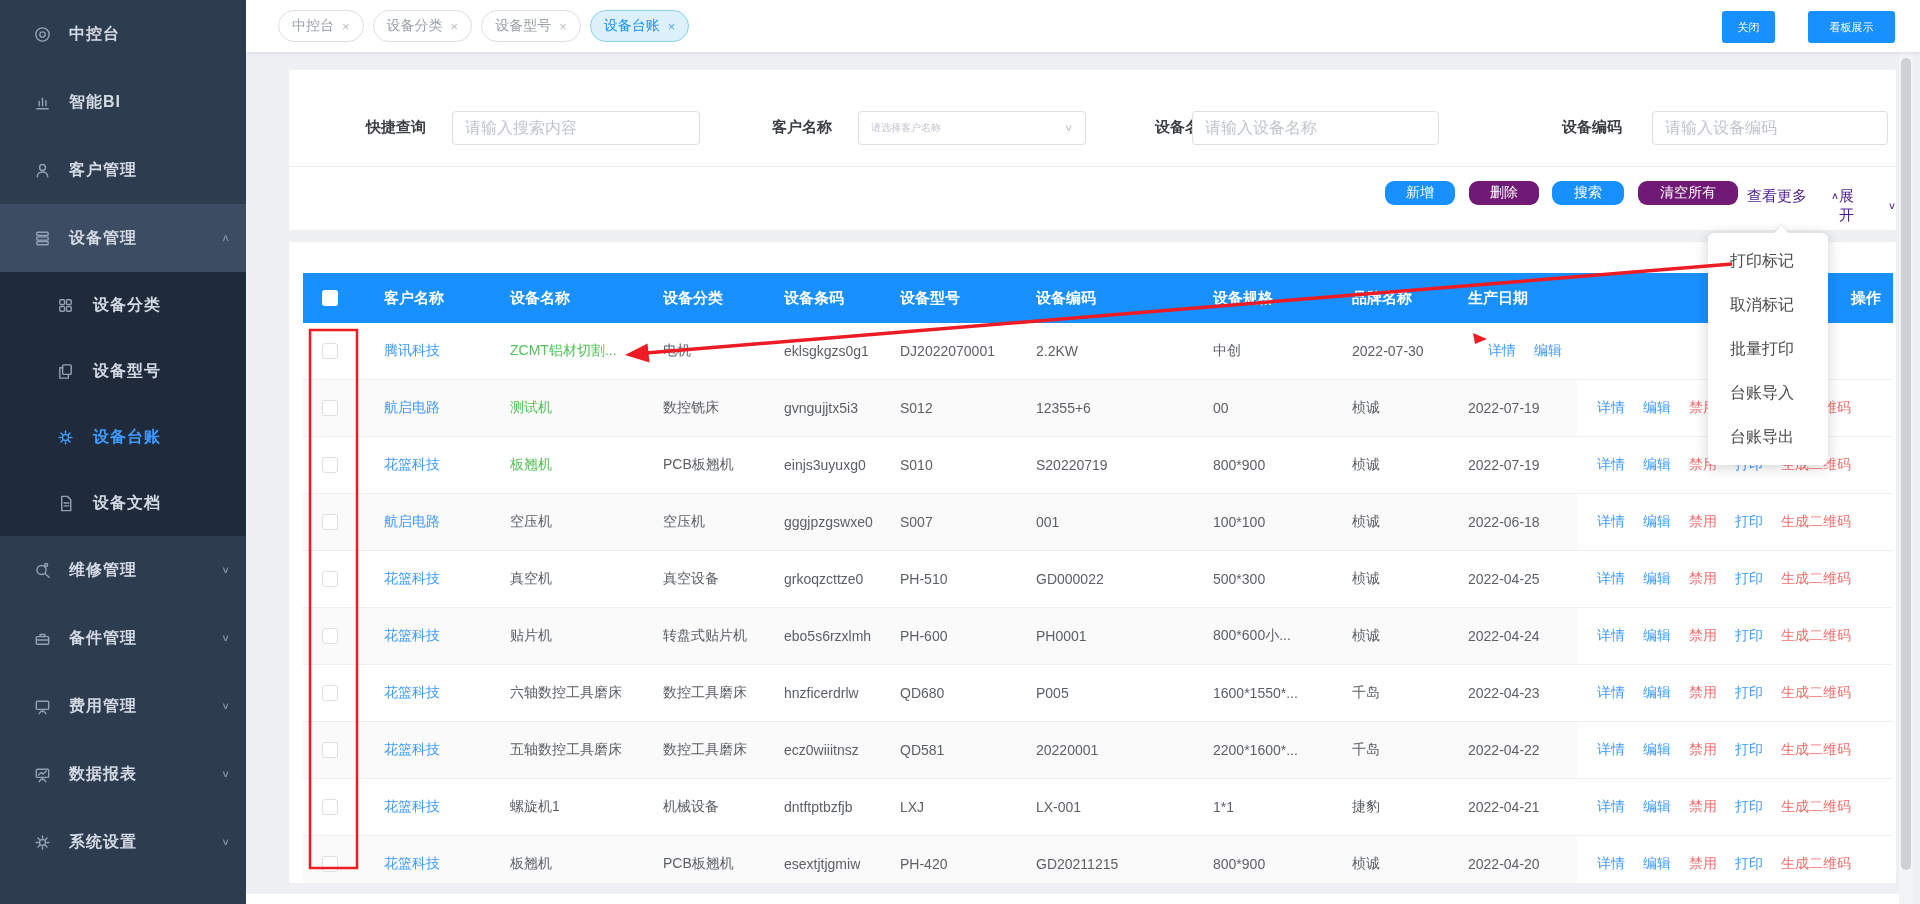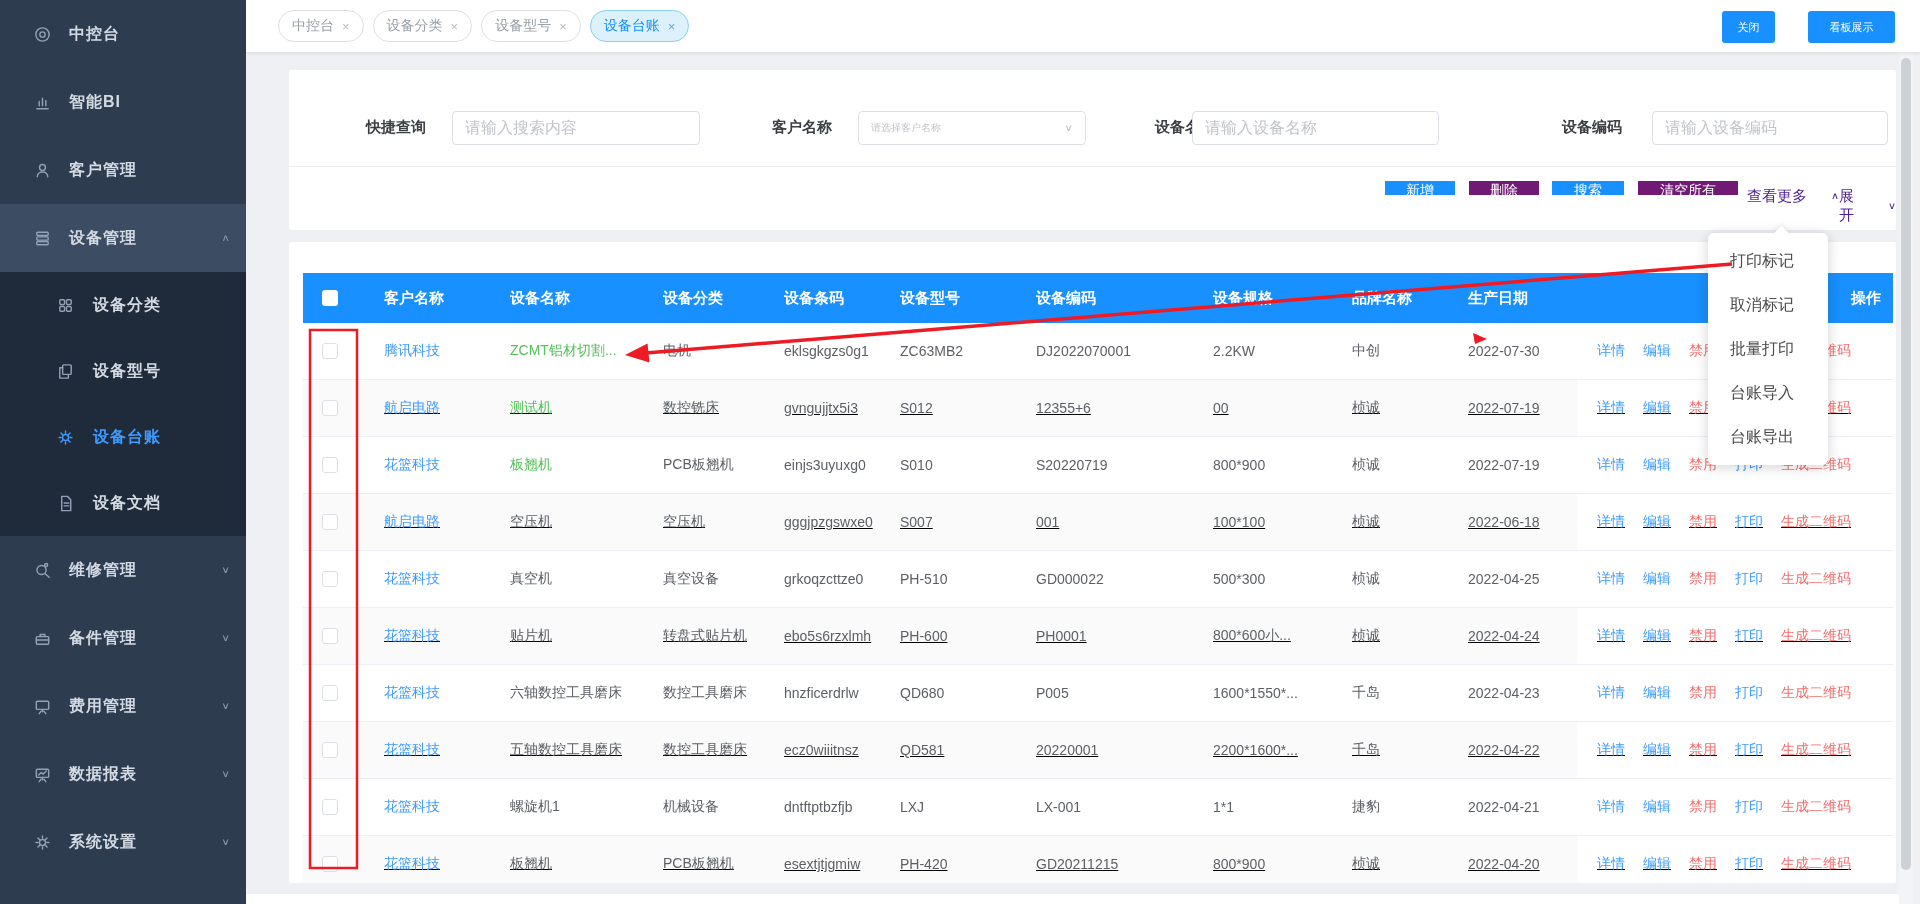--- a/index.html
+++ b/index.html
@@ -33,33 +33,33 @@
   .card{position:absolute;background:#fff;border-radius:2px;}
   .card1{left:289px;top:70px;width:1607px;height:160px;}
   .card2{left:289px;top:242px;width:1607px;height:641px;overflow:hidden;}
   .f-label{position:absolute;top:48px;height:20px;font-size:15px;color:#3c3f44;font-weight:700;}
   .f-input{position:absolute;top:41px;height:34px;border:1px solid #dcdfe6;border-radius:4px;box-sizing:border-box;font-size:16px;padding:0 12px;color:#333;font-family:inherit;outline:none;}
   .f-input::placeholder{color:#c0c4cc;}
   .f-select{position:absolute;top:41px;height:34px;border:1px solid #dcdfe6;border-radius:4px;box-sizing:border-box;display:flex;align-items:center;justify-content:space-between;padding:0 12px;cursor:pointer;}
   .f-select .ph{font-size:10px;color:#c0c4cc;}
   .f-select .car{font-size:12px;color:#c0c4cc;transform:scaleY(.8);}
   .divider{position:absolute;left:0;right:0;top:96px;height:1px;background:#e9ecf0;}
-  .a-btn{position:absolute;top:111px;height:14px;border:none;border-radius:0;color:#fff;font-size:14px;cursor:pointer;font-family:inherit;}
+  .a-btn{position:absolute;top:111px;height:24px;border:none;border-radius:9px;color:#fff;font-size:14px;cursor:pointer;font-family:inherit;}
   .a-btn.blue{background:#1890ff;}
   .a-btn.red{background:#701a75;}
   .a-link{position:absolute;top:117px;font-size:15px;color:#4c1d95;cursor:pointer;display:flex;align-items:center;gap:24px;}
   .a-link .car{font-size:11px;transform:scaleY(.85);}
 
   
   .tbl{position:absolute;left:14px;top:31px;width:1590px;}
   .trow{display:grid;grid-template-columns:81px 126px 153px 121px 116px 136px 177px 139px 116px 109px 316px;}
   .thead{background:#1890ff;height:50px;}
   .thead .cell{display:flex;align-items:center;color:#fff;font-size:15px;font-weight:700;}
   .tbody .trow{height:56px;border-bottom:1px solid #ebeef5;background:#fff;}
-  .tbody .trow.stripe{background:#fafafa;text-decoration:underline;}
+  .tbody .trow.stripe{background:#fafafa;}
   .cell{display:flex;align-items:center;font-size:14px;color:#5c6066;overflow:hidden;white-space:nowrap;padding-right:8px;box-sizing:border-box;}
   .cell.ck{justify-content:flex-start;padding-left:19px;}
   .cell.ops{background:#fff;padding-left:20px;gap:18px;}
   .cell.ophd{justify-content:flex-end;padding-right:12px;}
   .cb{width:16px;height:16px;border:1px solid #dcdfe6;border-radius:3px;background:#fff;box-sizing:border-box;cursor:pointer;}
   .cb.hd{border:none;}
   .lnk-b{color:#3e9bff;cursor:pointer;}
   .lnk-r{color:#f56c6c;cursor:pointer;}
   .c-cust{color:#3e9bff;cursor:pointer;}
   .c-green{color:#53c058;}
@@ -263,21 +263,20 @@
               <span class="cb"></span>
             </div>
             <div class="cell">
               <span class="c-cust">腾讯科技</span>
             </div>
             <div class="cell">
               <span class="c-green">ZCMT铝材切割...</span>
             </div>
             <div class="cell">电机</div>
             <div class="cell">eklsgkgzs0g1</div>
-            <div class="cell">ZC63MB2</div>
             <div class="cell">DJ2022070001</div>
             <div class="cell">2.2KW</div>
             <div class="cell">中创</div>
             <div class="cell">2022-07-30</div>
             <div class="cell ops">
               <span class="lnk-b">详情</span>
               <span class="lnk-b">编辑</span>
               <span class="lnk-r">禁用</span>
               <span class="lnk-b">打印</span>
               <span class="lnk-r">生成二维码</span>

